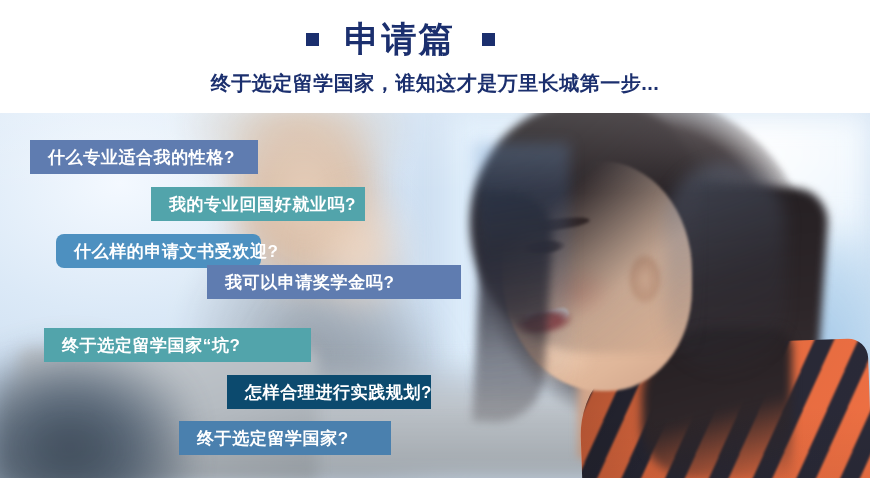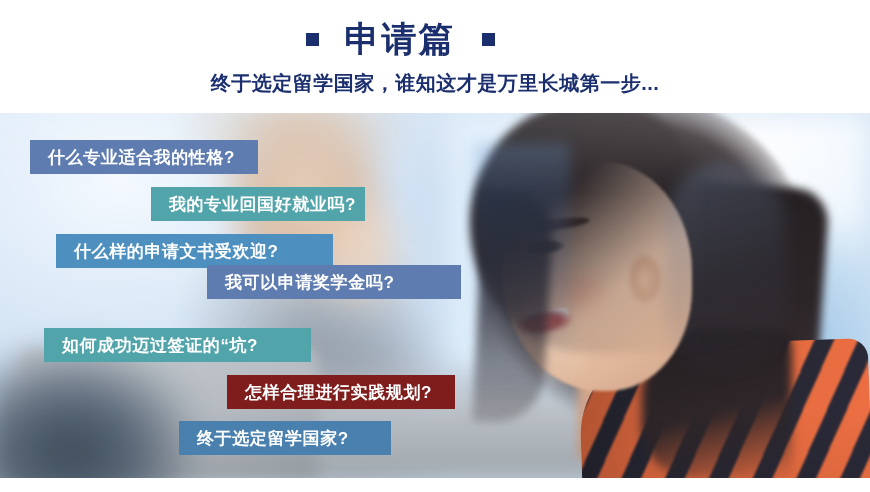--- a/index.html
+++ b/index.html
@@ -475,30 +475,30 @@
       <div class="photo-grade"></div>
     </div>
 
     <div id="bubble-layer">
         <div class="bubble" style="left: 30px; top: 27px; width: 228px; background: rgb(95, 124, 176);">
           <span>什么专业适合我的性格?</span>
         </div>
         <div class="bubble" style="left: 151px; top: 74px; width: 214px; background: rgb(82, 164, 171);">
           <span>我的专业回国好就业吗?</span>
         </div>
-        <div class="bubble" style="left: 56px; top: 121px; width: 277px; background: rgb(77, 144, 192);">
+        <div class="bubble" style="left: 56px; top: 121px; width: 205px; background: rgb(77, 144, 192); border-radius: 8px;">
           <span>什么样的申请文书受欢迎?</span>
         </div>
         <div class="bubble" style="left: 207px; top: 152px; width: 254px; background: rgb(95, 124, 176);">
           <span>我可以申请奖学金吗?</span>
         </div>
         <div class="bubble" style="left: 44px; top: 215px; width: 267px; background: rgb(82, 164, 171);">
-          <span>如何成功迈过签证的“坑?</span>
-        </div>
-        <div class="bubble" style="left: 227px; top: 262px; width: 228px; background: #7f1d1d;">
+          <span>终于选定留学国家“坑?</span>
+        </div>
+        <div class="bubble" style="left: 227px; top: 262px; width: 204px; background: #0c4a6e;">
           <span>怎样合理进行实践规划?</span>
         </div>
         <div class="bubble" style="left: 179px; top: 308px; width: 212px; background: rgb(74, 128, 174);">
           <span>终于选定留学国家?</span>
         </div>
       </div>
 
   </div>
 
   <div class="footer-strip"></div>

